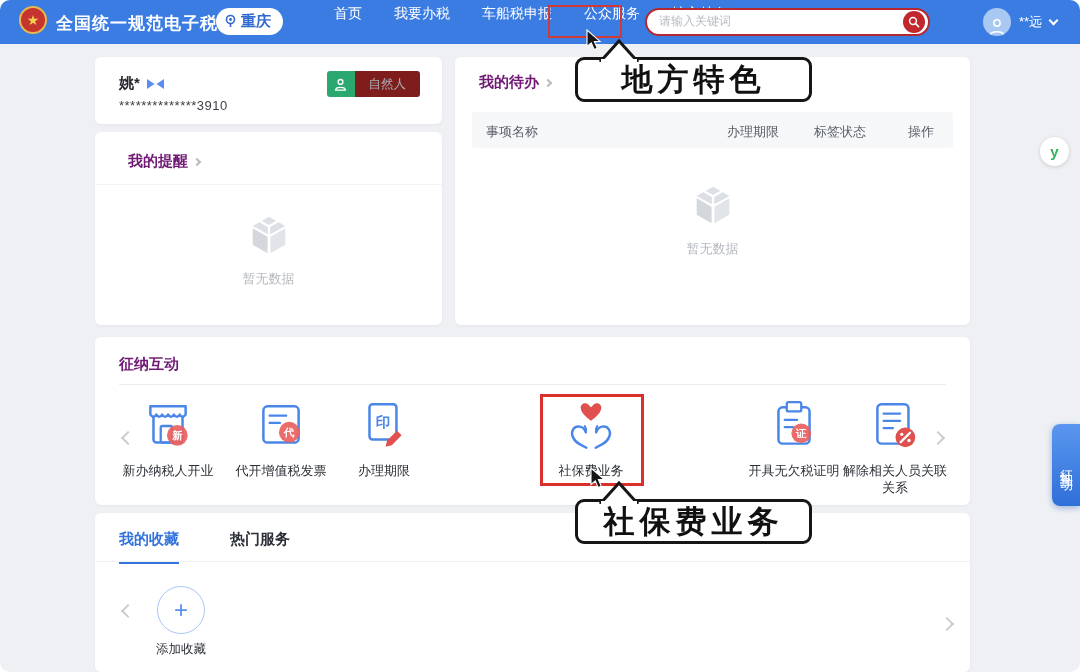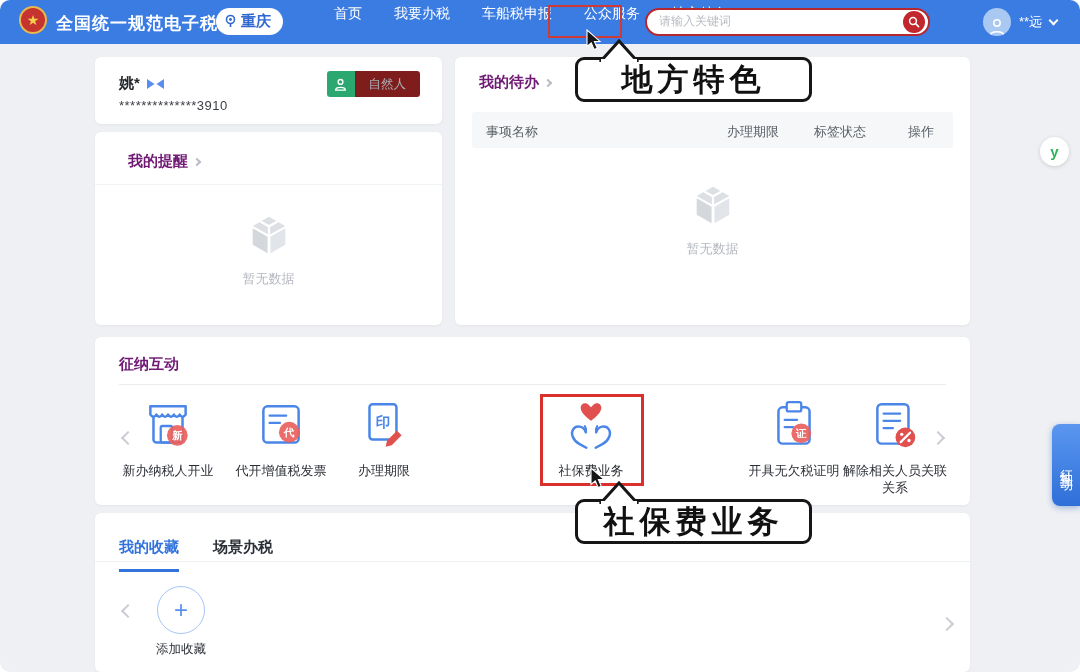--- a/index.html
+++ b/index.html
@@ -61,21 +61,21 @@
   .services-card .hr { position:absolute; left:24px; top:47px; width:827px; height:1px; background:#ebedf0; }
   .svc { position:absolute; top:61px; width:110px; text-align:center; cursor:pointer; }
   .svc .svc-ic { display:inline-block; height:56px; }
   .svc .svc-lb { margin-top:4px; font-size:13px; line-height:17px; color:#2b2f36; }
   .svc-hl-box { position:absolute; left:445px; top:57px; width:104px; height:92px; border:3px solid #d9302c; z-index:4; }
   .pg-chev { width:10px; height:10px; border-left:2px solid #c9ccd1; border-bottom:2px solid #c9ccd1; position:absolute; cursor:pointer; }
   .pg-chev.left { transform:rotate(45deg); }
   .pg-chev.right { transform:rotate(225deg); }
 
   .fav-card { left:95px; top:513px; width:875px; height:159px; }
-  .fav-tabs { position:absolute; left:24px; top:17px; display:flex; gap:34px;margin-top:8px; }
+  .fav-tabs { position:absolute; left:24px; top:17px; display:flex; gap:51px; }
   .fav-tab { font-size:15px; color:#2b2f36; font-weight:bold; padding-bottom:12px; cursor:pointer; }
   .fav-tab.active { color:#3273dd; border-bottom:3px solid #3273dd; }
   .fav-card .hr { position:absolute; left:0; top:48px; width:100%; height:1px; background:#eef0f2; }
   .add-fav { position:absolute; left:62px; top:73px; width:48px; height:48px; border:1.5px solid #a9c6f7; border-radius:50%;
              display:flex; align-items:center; justify-content:center; cursor:pointer; }
   .add-fav .plus { color:#5a8df0; font-size:24px; font-weight:300; line-height:1; }
   .add-lb { position:absolute; left:36px; top:128px; width:100px; text-align:center; font-size:12.5px; color:#2b2f36; }
 
   
   .bubble { position:absolute; width:237px; height:45px; background:#fff; border:3px solid #161616; border-radius:9px;
@@ -312,21 +312,21 @@
     <svg class="tail" width="52" height="23" viewBox="0 0 52 23">
       <path d="M8 23 L27 2 L46 23" fill="#fff" stroke="#161616" stroke-width="3"></path>
       <rect x="9" y="20" width="36" height="4" fill="#fff"></rect>
     </svg>
     <span>社保费业务</span>
   </div>
 
   <div class="card fav-card">
     <div class="fav-tabs">
       <div class="fav-tab active">我的收藏</div>
-      <div class="fav-tab" style="font-weight:bold; color:#2b2f36;">场景办税</div>
+      <div class="fav-tab" style="font-weight:bold; color:#2b2f36;">热门服务</div>
     </div>
     <div class="hr"></div>
     <span class="pg-chev left" style="left:28px; top:93px;"></span>
     <span class="pg-chev right" style="left:847px; top:106px;"></span>
     <div class="add-fav">
       <span class="plus">+</span>
     </div>
     <div class="add-lb">添加收藏</div>
   </div>
 

